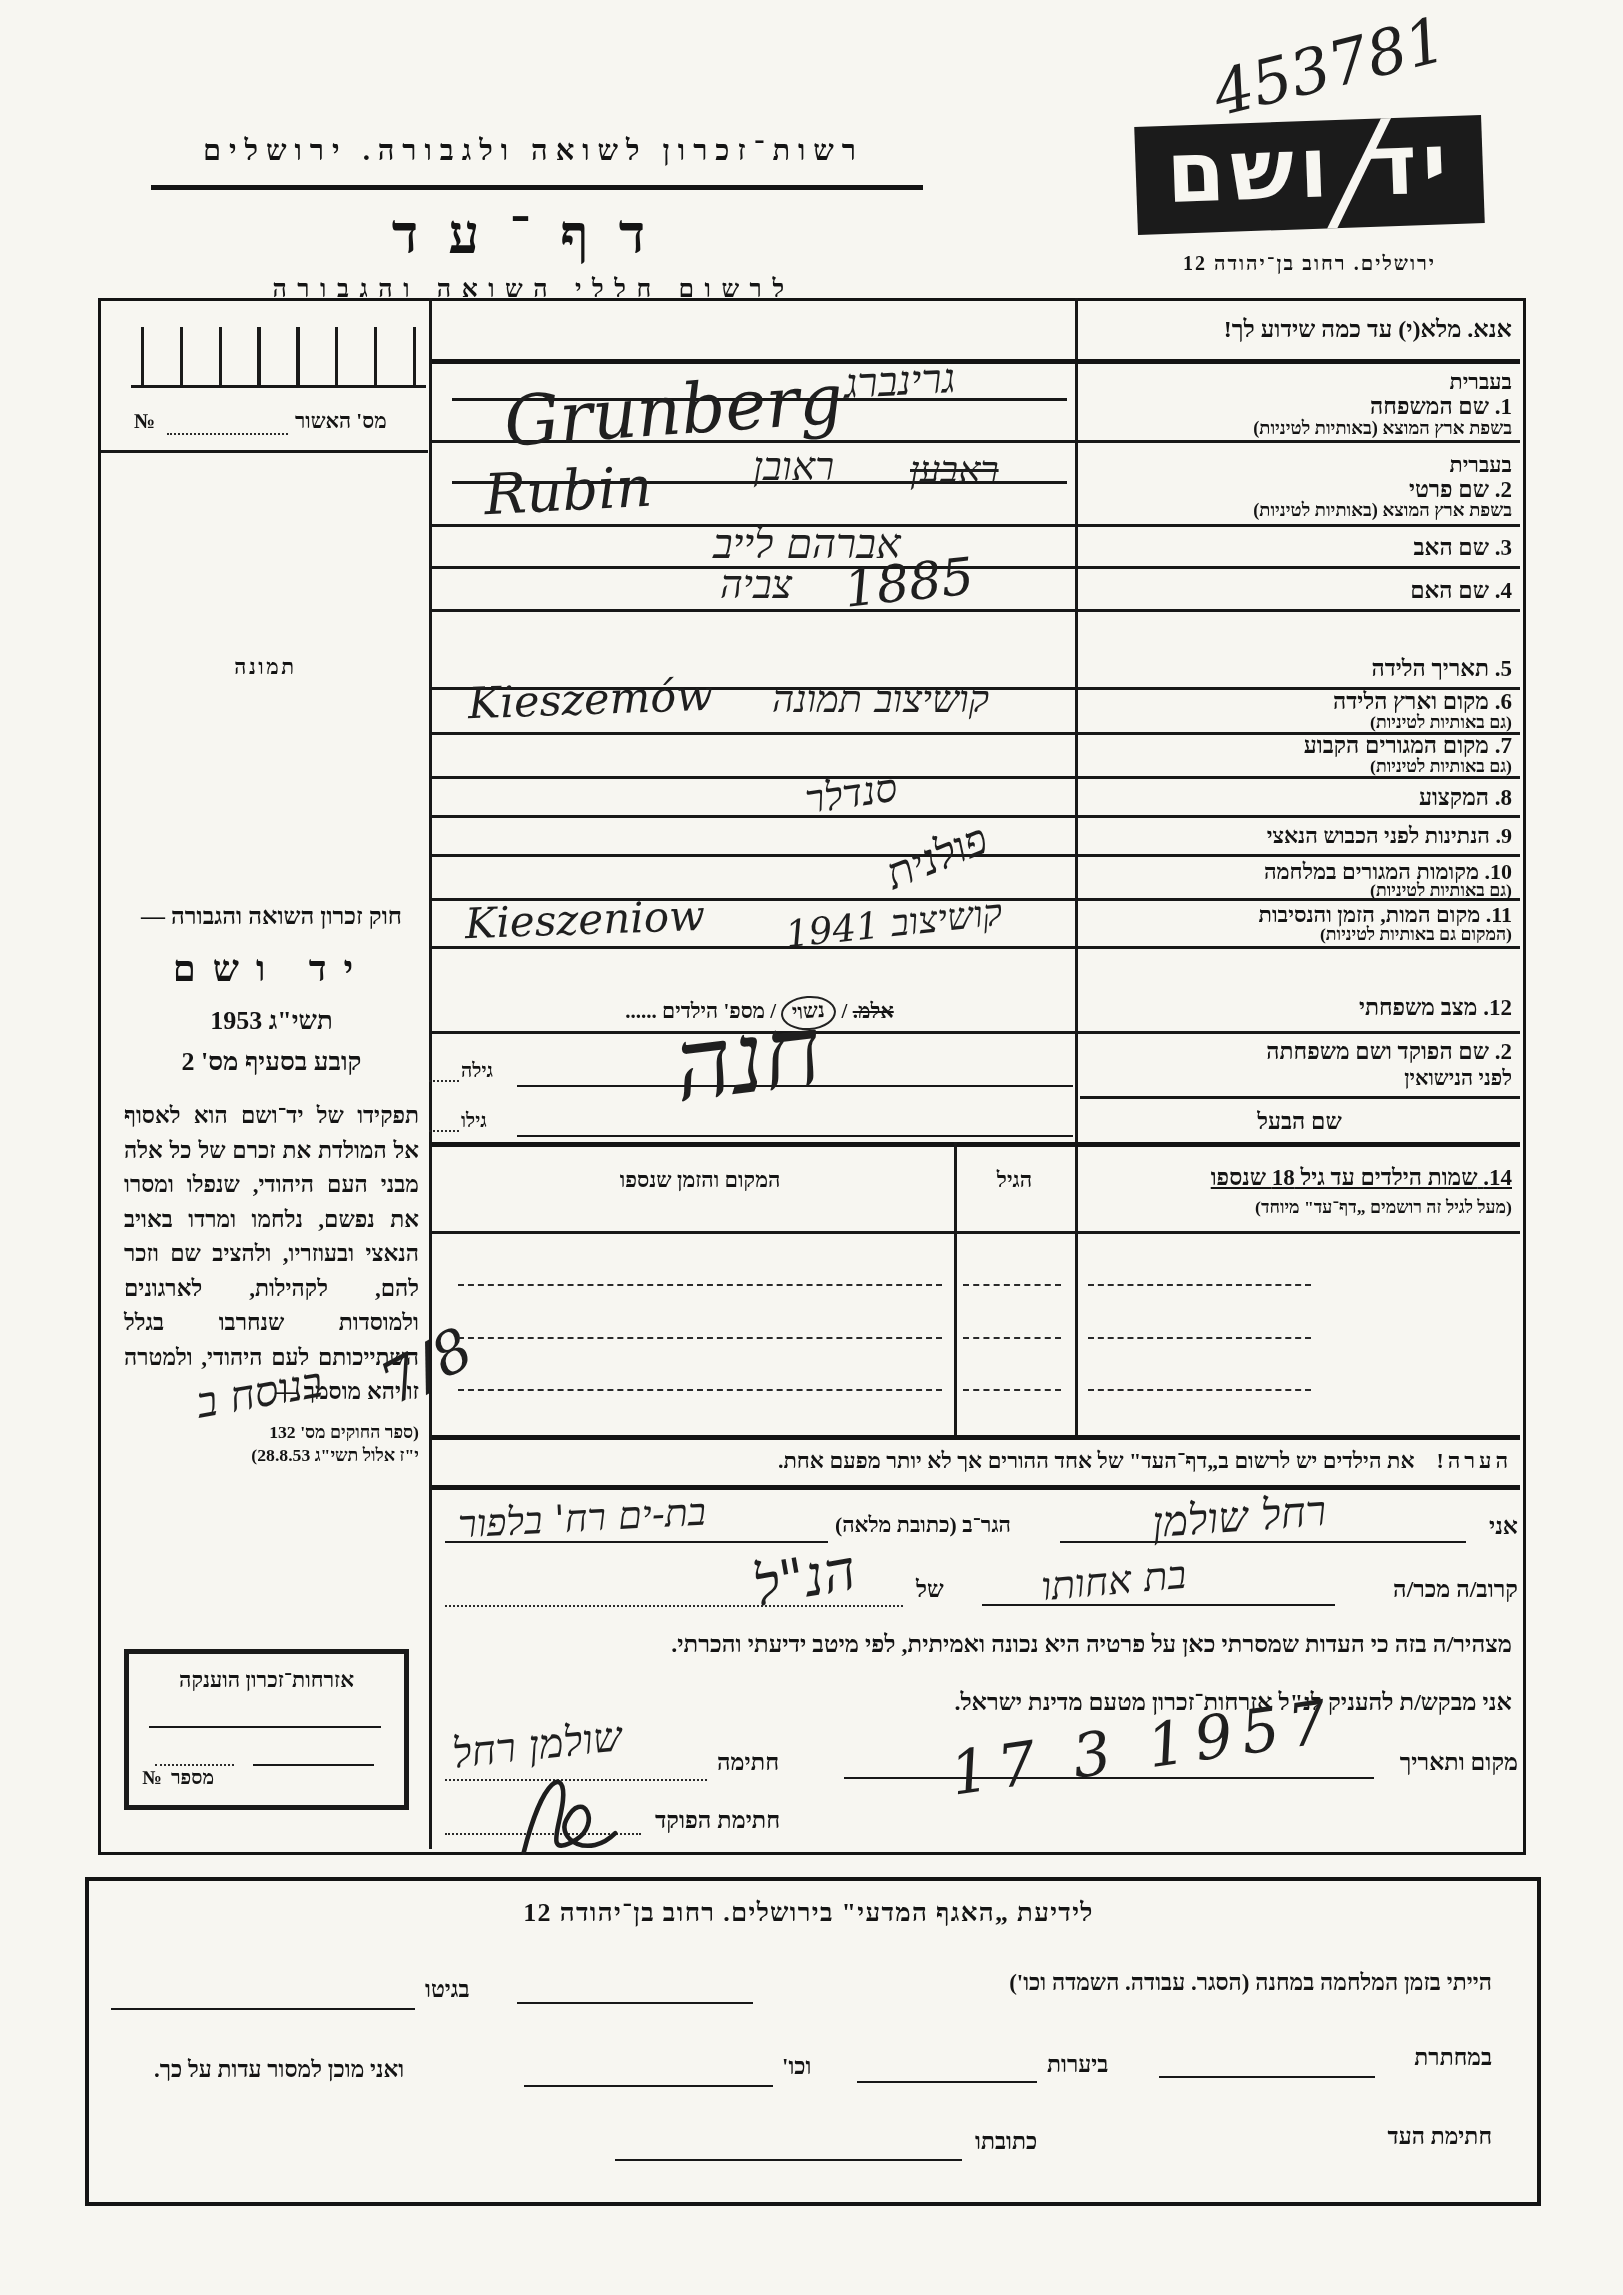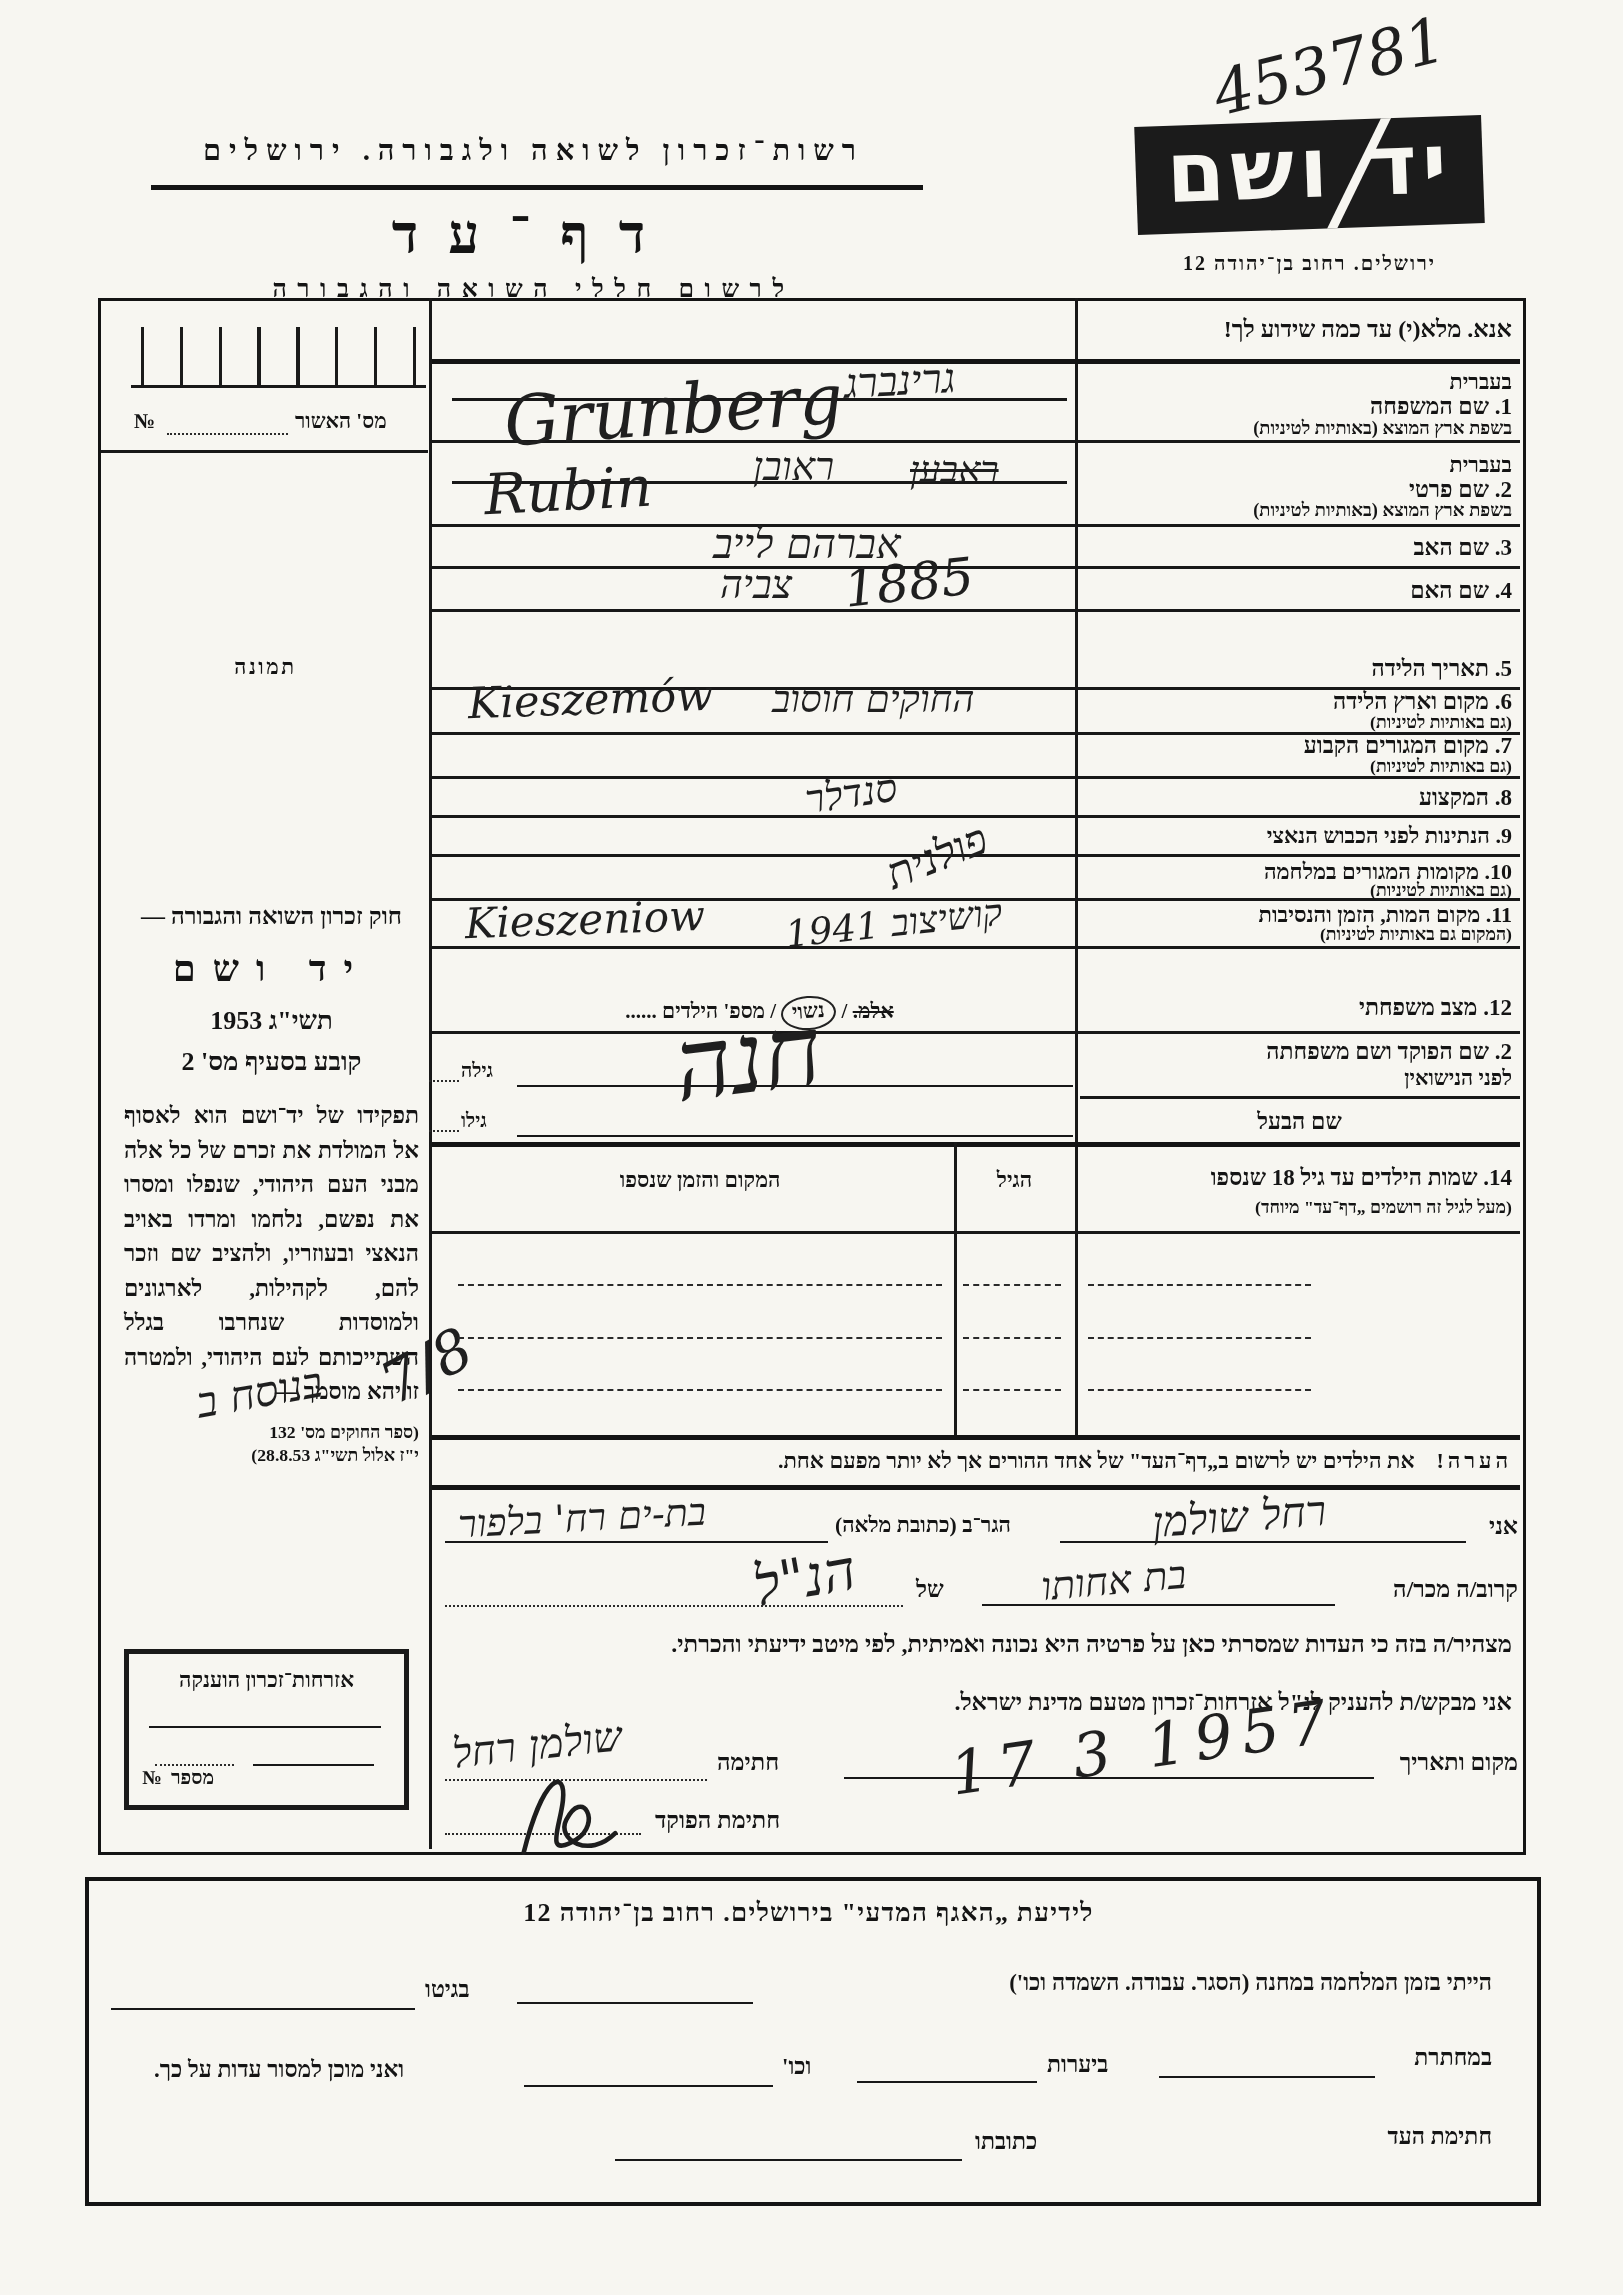--- a/index.html
+++ b/index.html
@@ -166,21 +166,21 @@
   </div>
   <div class="r hw" style="left:753px;top:444px;font-size:39px;">ראובן</div>
   <div class="r hw lat" style="left:484px;top:458px;font-size:56px;transform:rotate(-3deg);">Rubin</div>
 
   <div class="r hw" style="left:713px;top:520px;font-size:41px;">אברהם לייב</div>
 
   <div class="r hw" style="left:720px;top:562px;font-size:39px;">צביה</div>
   <div class="r hw lat" style="left:844px;top:553px;font-size:51px;transform:rotate(-6deg);">1885</div>
 
   <div class="r hw lat" style="left:468px;top:674px;font-size:43px;transform:rotate(-2deg);">Kieszemów</div>
-  <div class="r hw" style="left:772px;top:677px;font-size:38px;">החוקים חוסוב</div>
+  <div class="r hw" style="left:772px;top:677px;font-size:38px;">קושיצוב תמונה</div>
 
   <div class="r hw" style="left:805px;top:771px;font-size:39px;transform:rotate(-8deg);">סנדלר</div>
   <div class="r hw" style="left:884px;top:831px;font-size:43px;transform:rotate(-22deg);">פולנית</div>
 
   <div class="r hw lat" style="left:465px;top:895px;font-size:42px;transform:rotate(-2deg);">Kieszeniow</div>
   <div class="r hw" style="left:785px;top:902px;font-size:37px;transform:rotate(-6deg);">קושיצוב 1941</div>
 
   <div class="r printed ctr" style="left:452px;top:996px;width:615px;font-size:21px;">
     <span class="strike">אלמ.</span>
     <span>/</span>
@@ -190,21 +190,21 @@
   </div>
 
   <div class="r dotline" style="left:429px;top:1080px;width:29.5px;"></div>
   <div class="r printed" style="left:461px;top:1060px;font-size:19.6px;">גילה</div>
   <div class="r hline" style="left:517px;top:1085px;width:556px;height:2px;"></div>
   <div class="r dotline" style="left:429px;top:1130px;width:29.5px;"></div>
   <div class="r printed" style="left:461px;top:1110px;font-size:19.6px;">גילו</div>
   <div class="r hline" style="left:517px;top:1135px;width:556px;height:2px;"></div>
   <div class="r hw" style="left:674px;top:1001px;font-size:98px;transform:rotate(-7deg);">חנה</div>
 
-  <div class="r printed rt" style="left:1087px;top:1162px;width:425px;font-size:23px;line-height:1.35;">
+  <div class="r printed rt" style="left:1087px;top:1162px;width:425px;font-size:23px;line-height:1.35;text-decoration:underline;">
     <span>14.</span> <span>שמות הילדים עד גיל 18 שנספו</span>
   </div>
   <div class="r printed rt" style="left:1087px;top:1197px;width:425px;font-size:17.7px;">(מעל לגיל זה רושמים „דף־עד" מיוחד)</div>
   <div class="r printed ctr" style="left:458px;top:1168px;width:484px;font-size:21.6px;">המקום והזמן שנספו</div>
   <div class="r printed ctr" style="left:959px;top:1168px;width:111px;font-size:21.6px;">הגיל</div>
   <div class="r vline" style="left:954px;top:1142px;height:293px;"></div>
   <div class="r hline" style="left:432px;top:1231px;width:1088px;"></div>
 
   <div class="r dashline" style="left:458px;top:1284px;width:484px;"></div>
   <div class="r dashline" style="left:963px;top:1284px;width:98px;"></div>

